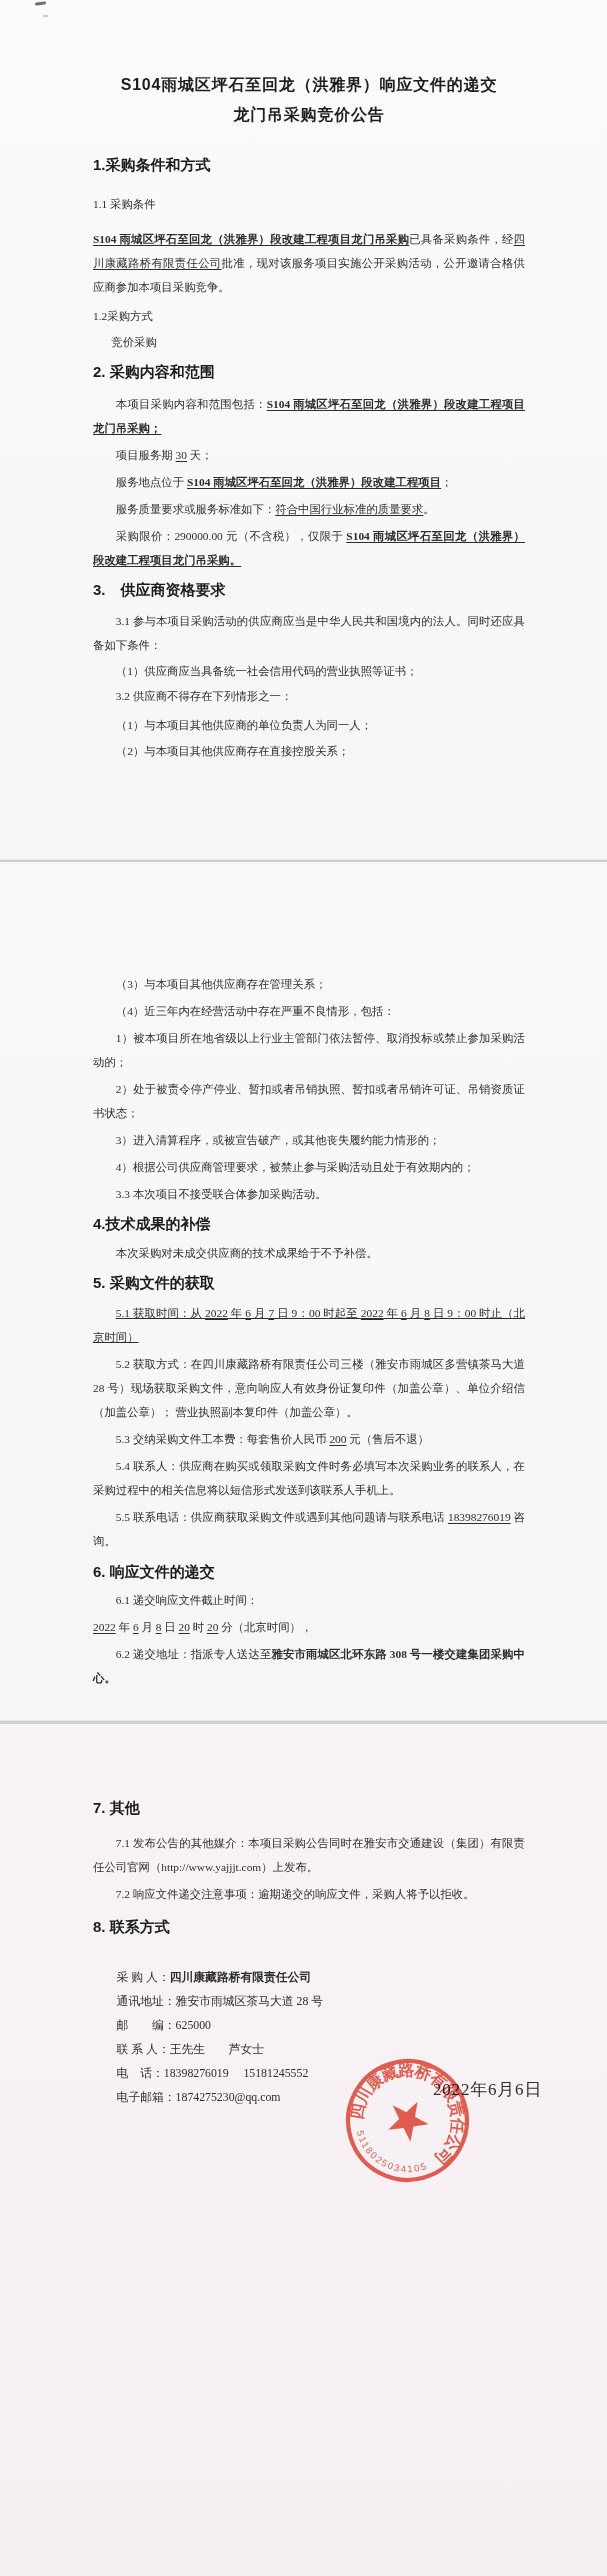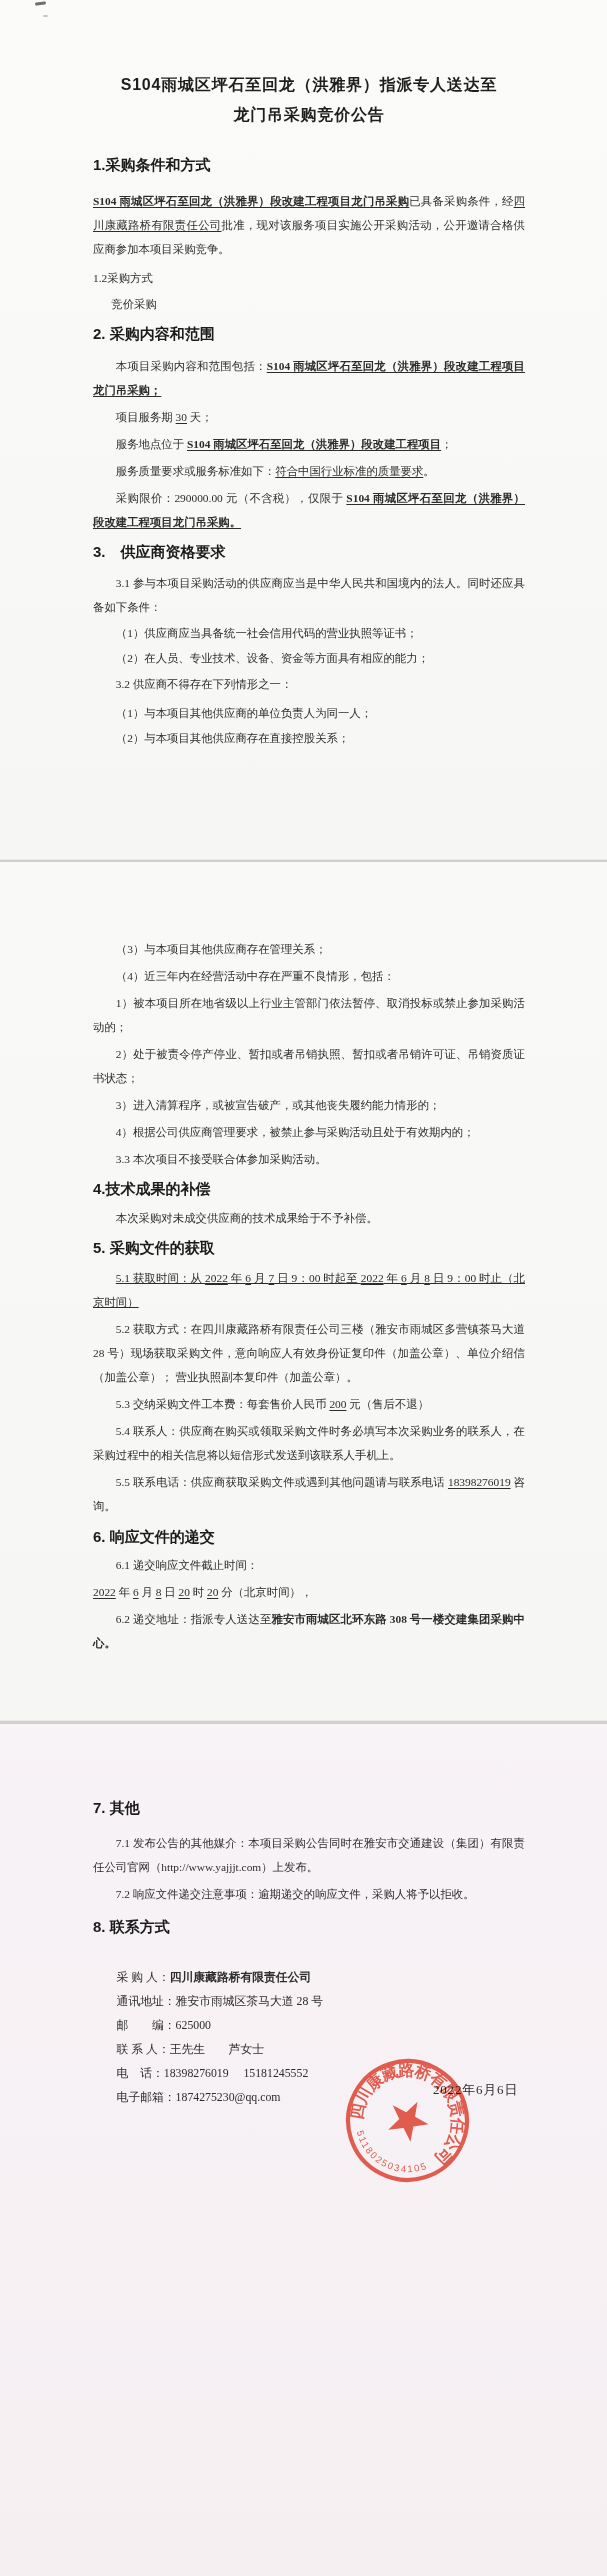--- a/index.html
+++ b/index.html
@@ -16,67 +16,67 @@
   .h{margin:0;font:bold 15px/20px "Liberation Sans","DejaVu Sans",sans-serif;color:#1c1c1c;}
   .p{margin:3px 0 0 0;font-size:11.4px;line-height:24px;text-align:justify;
      word-break:break-all;color:#2d2d2d;}
   .sub{font-size:11.4px;line-height:18px;}
   .ind{text-indent:2em;}
   .ind15{text-indent:1.6em;}
   .u{text-decoration:underline;text-underline-offset:2.3px;text-decoration-thickness:0.8px;}
   .b{font-weight:bold;}
   .contact-line{margin:0;font-size:11.8px;line-height:24px;text-indent:2em;}
   .seal{position:absolute;left:342px;top:331px;z-index:2;mix-blend-mode:multiply;opacity:.95;}
-  .seal-date{position:absolute;left:433px;top:358px;z-index:3;font-size:13px;
+  .seal-date{position:absolute;left:433px;top:358px;z-index:3;font-size:17px;
              line-height:16.7px;color:#2f2f2f;letter-spacing:0.8px;mix-blend-mode:multiply;}
   .speck1{position:absolute;left:35px;top:2.3px;width:11.4px;height:3px;background:#565656;
           transform:rotate(-7deg);border-radius:1.5px;opacity:.85;}
   .speck2{position:absolute;left:43px;top:15px;width:5.3px;height:2.3px;background:#c6c6c3;
           border-radius:1.5px;}
 </style>
 </head>
 <body>
 
 <div class="scan">
 
   <div class="page page1">
     <div class="speck1"></div>
     <div class="speck2"></div>
     <div class="inner">
       <div style="padding-top:70px;">
-        <p class="t1">S104雨城区坪石至回龙（洪雅界）指派专人送达至</p>
+        <p class="t1">S104雨城区坪石至回龙（洪雅界）响应文件的递交</p>
         <p class="t1">龙门吊采购竞价公告</p>
       </div>
 
       <p class="h" style="margin-top:25px;">1.采购条件和方式</p>
+      <p class="p sub" style="margin-top:20px;">1.1 采购条件</p>
       <p class="p" style="margin-top:13.7px;"><span class="u b">S104 雨城区坪石至回龙（洪雅界）段改建工程项目龙门吊采购</span><span>已具备采购条件，经</span><span class="u">四川康藏路桥有限责任公司</span><span>批准，现对该服务项目实施公开采购活动，公开邀请合格供应商参加本项目采购竞争。</span></p>
       <p class="p sub" style="margin-top:7.6px;line-height:21px;">1.2采购方式</p>
       <p class="p ind15" style="margin-top:4.6px;line-height:21px;">竞价采购</p>
 
       <p class="h" style="margin-top:9px;">2. 采购内容和范围</p>
       <p class="p ind" style="margin-top:10.6px;"><span>本项目采购内容和范围包括：</span><span class="u b">S104 雨城区坪石至回龙（洪雅界）段改建工程项目龙门吊采购；</span></p>
       <p class="p ind"><span>项目服务期 </span><span class="u">30</span><span> 天；</span></p>
       <p class="p ind"><span>服务地点位于 </span><span class="u b">S104 雨城区坪石至回龙（洪雅界）段改建工程项目</span><span>；</span></p>
       <p class="p ind"><span>服务质量要求或服务标准如下：</span><span class="u">符合中国行业标准的质量要求</span><span>。</span></p>
       <p class="p ind"><span>采购限价：290000.00 元（不含税），仅限于 </span><span class="u b">S104 雨城区坪石至回龙（洪雅界）段改建工程项目龙门吊采购。</span></p>
 
       <p class="h" style="margin-top:7.6px;">3.　供应商资格要求</p>
       <p class="p ind" style="margin-top:9px;">3.1 参与本项目采购活动的供应商应当是中华人民共和国境内的法人。同时还应具备如下条件：</p>
       <p class="p ind" style="margin-top:1.5px;">（1）供应商应当具备统一社会信用代码的营业执照等证书；</p>
-      <p class="p ind" style="margin-top:1.5px;">（2）在人员、专业技术、设备、资金等方面具有相应的能力；</p>
       <p class="p ind" style="margin-top:1.5px;">3.2 供应商不得存在下列情形之一：</p>
       <p class="p ind" style="margin-top:5px;">（1）与本项目其他供应商的单位负责人为同一人；</p>
       <p class="p ind" style="margin-top:1.5px;">（2）与本项目其他供应商存在直接控股关系；</p>
     </div>
   </div>
 
   <div class="gap"></div>
 
   <div class="page page2">
-    <div class="inner" style="padding-top:75px;">
+    <div class="inner" style="padding-top:110px;">
       <p class="p ind" style="margin-top:0;">（3）与本项目其他供应商存在管理关系；</p>
       <p class="p ind">（4）近三年内在经营活动中存在严重不良情形，包括：</p>
       <p class="p ind">1）被本项目所在地省级以上行业主管部门依法暂停、取消投标或禁止参加采购活动的；</p>
       <p class="p ind">2）处于被责令停产停业、暂扣或者吊销执照、暂扣或者吊销许可证、吊销资质证书状态；</p>
       <p class="p ind">3）进入清算程序，或被宣告破产，或其他丧失履约能力情形的；</p>
       <p class="p ind">4）根据公司供应商管理要求，被禁止参与采购活动且处于有效期内的；</p>
       <p class="p ind">3.3 本次项目不接受联合体参加采购活动。</p>
 
       <p class="h" style="margin-top:7.6px;">4.技术成果的补偿</p>
       <p class="p ind" style="margin-top:7.6px;">本次采购对未成交供应商的技术成果给于不予补偿。</p>

